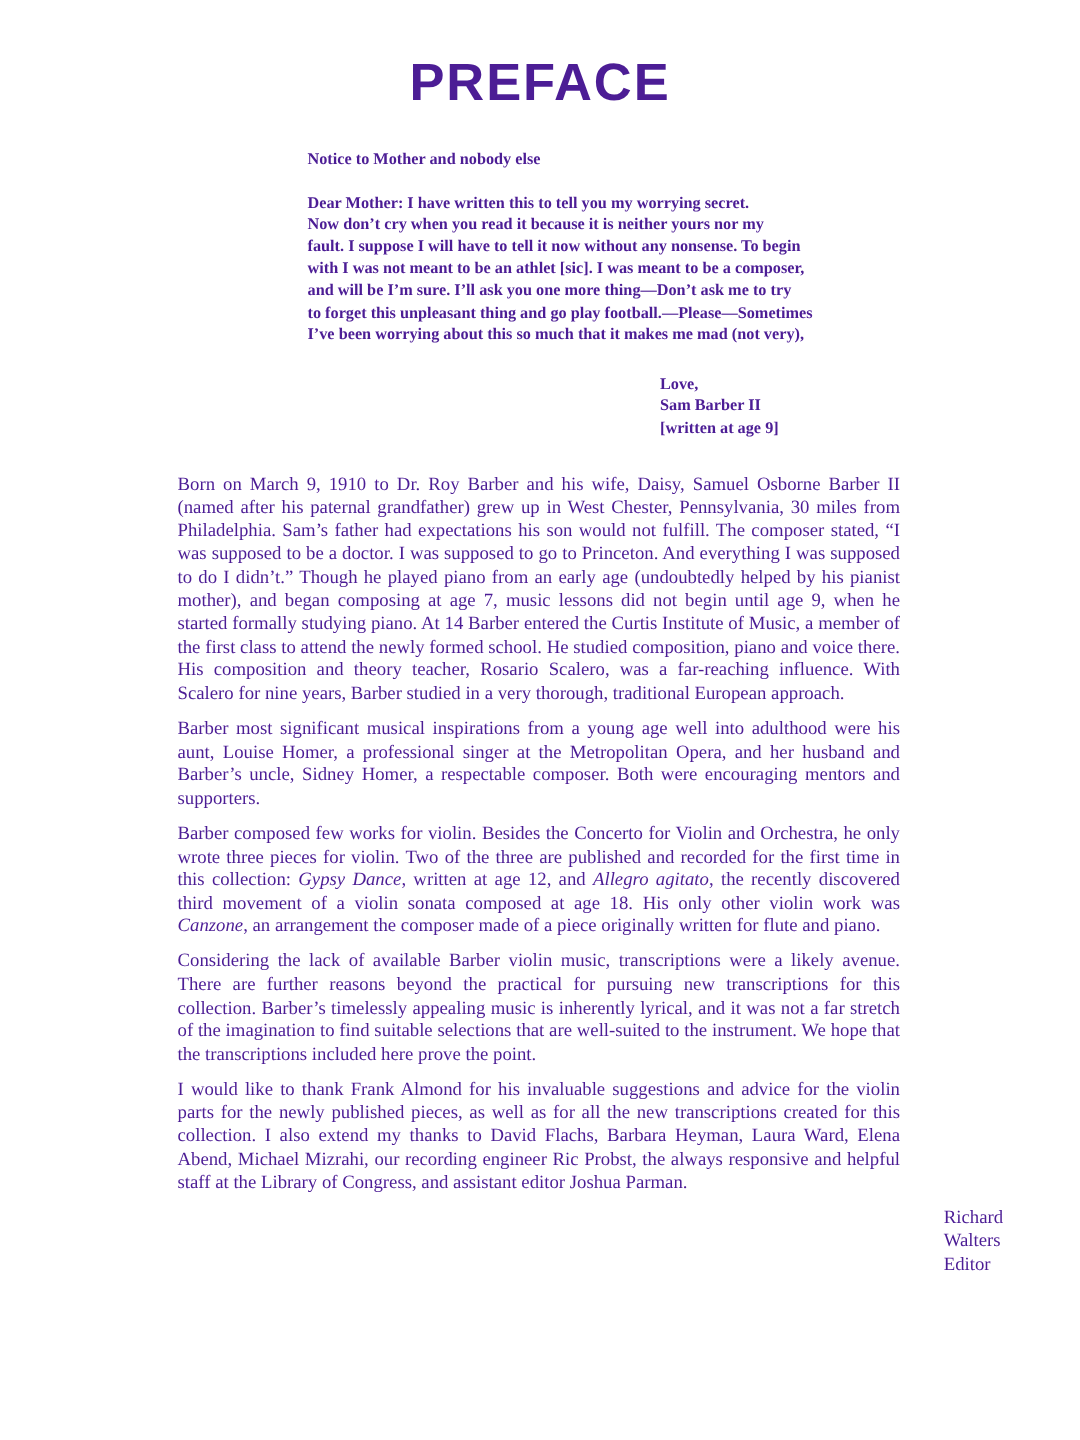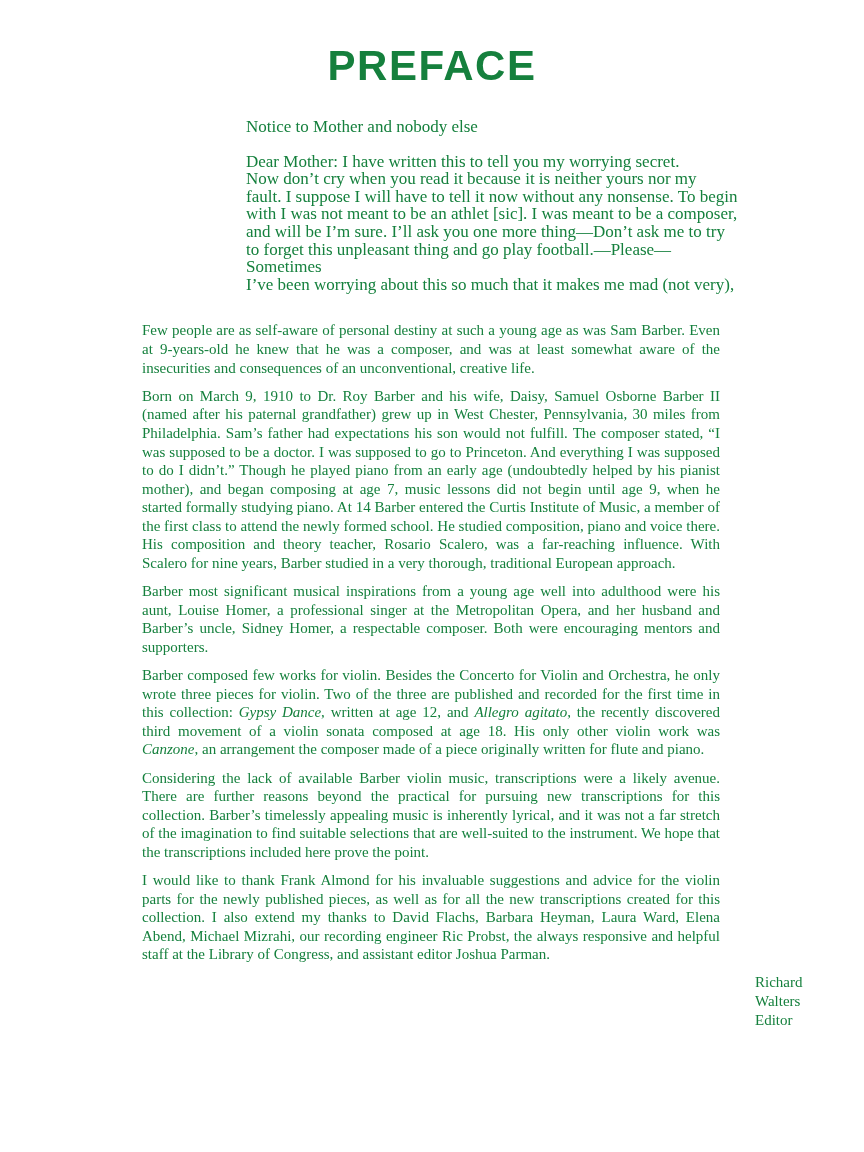--- a/index.html
+++ b/index.html
@@ -6,41 +6,42 @@
     margin: 0;
     padding: 0;
     background: #ffffff;
   }
   .page {
     position: relative;
     width: 864px;
     height: 1152px;
     margin: 0 auto;
     background: #ffffff;
-    color: #15803d;
+    color: #4c1d95;
     box-sizing: border-box;
     overflow: hidden;
     font-family: "Liberation Serif", "DejaVu Serif", serif;
   }
   .title {
     margin: 0;
     padding-top: 44px;
     text-align: center;
     font-family: "Liberation Sans", "DejaVu Sans", sans-serif;
     font-weight: 700;
     font-size: 42px;
     letter-spacing: 1.5px;
     line-height: 1.05;
   }
   .letter {
     margin-left: 246px;
     margin-right: 120px;
     margin-top: 30px;
-    font-size: 17px;
+    font-size: 13px;
     line-height: 17.6px;
+    font-weight: bold;
   }
   .letter-notice {
     margin-bottom: 17px;
     white-space: pre-line;
   }
   .letter-body {
     white-space: pre-line;
   }
   .letter-signoff {
     margin-left: 282px;
@@ -74,24 +75,26 @@
 
   <div class="letter">
     <div class="letter-notice">Notice to Mother and nobody else</div>
     <div class="letter-body">Dear Mother: I have written this to tell you my worrying secret.
 Now don’t cry when you read it because it is neither yours nor my
 fault. I suppose I will have to tell it now without any nonsense. To begin
 with I was not meant to be an athlet [sic]. I was meant to be a composer,
 and will be I’m sure. I’ll ask you one more thing—Don’t ask me to try
 to forget this unpleasant thing and go play football.—Please—Sometimes
 I’ve been worrying about this so much that it makes me mad (not very),</div>
+    <div class="letter-signoff">Love,
+Sam Barber II
+[written at age 9]</div>
   </div>
 
   <div class="body-text">
-    <p>Few people are as self-aware of personal destiny at such a young age as was Sam Barber. Even at 9-years-old he knew that he was a composer, and was at least somewhat aware of the insecurities and consequences of an unconventional, creative life.</p>
     <p>Born on March 9, 1910 to Dr. Roy Barber and his wife, Daisy, Samuel Osborne Barber II (named after his paternal grandfather) grew up in West Chester, Pennsylvania, 30 miles from Philadelphia. Sam’s father had expectations his son would not fulfill. The composer stated, “I was supposed to be a doctor. I was supposed to go to Princeton. And everything I was supposed to do I didn’t.” Though he played piano from an early age (undoubtedly helped by his pianist mother), and began composing at age 7, music lessons did not begin until age 9, when he started formally studying piano. At 14 Barber entered the Curtis Institute of Music, a member of the first class to attend the newly formed school. He studied composition, piano and voice there. His composition and theory teacher, Rosario Scalero, was a far-reaching influence. With Scalero for nine years, Barber studied in a very thorough, traditional European approach.</p>
     <p>Barber most significant musical inspirations from a young age well into adulthood were his aunt, Louise Homer, a professional singer at the Metropolitan Opera, and her husband and Barber’s uncle, Sidney Homer, a respectable composer. Both were encouraging mentors and supporters.</p>
     <p><span>Barber composed few works for violin. Besides the Concerto for Violin and Orchestra, he only wrote three pieces for violin. Two of the three are published and recorded for the first time in this collection: </span><em>Gypsy Dance</em><span>, written at age 12, and </span><em>Allegro agitato</em><span>, the recently discovered third movement of a violin sonata composed at age 18. His only other violin work was </span><em>Canzone</em><span>, an arrangement the composer made of a piece originally written for flute and piano.</span></p>
     <p>Considering the lack of available Barber violin music, transcriptions were a likely avenue. There are further reasons beyond the practical for pursuing new transcriptions for this collection. Barber’s timelessly appealing music is inherently lyrical, and it was not a far stretch of the imagination to find suitable selections that are well-suited to the instrument. We hope that the transcriptions included here prove the point.</p>
     <p>I would like to thank Frank Almond for his invaluable suggestions and advice for the violin parts for the newly published pieces, as well as for all the new transcriptions created for this collection. I also extend my thanks to David Flachs, Barbara Heyman, Laura Ward, Elena Abend, Michael Mizrahi, our recording engineer Ric Probst, the always responsive and helpful staff at the Library of Congress, and assistant editor Joshua Parman.</p>
 
     <div class="signature">
       <div>Richard Walters</div>
       <div>Editor</div>
     </div>

